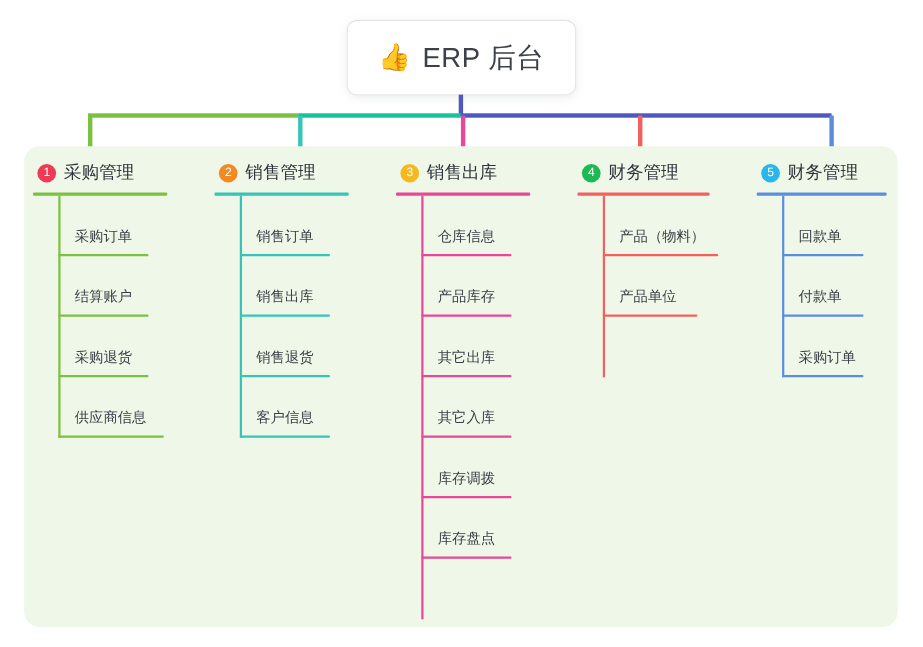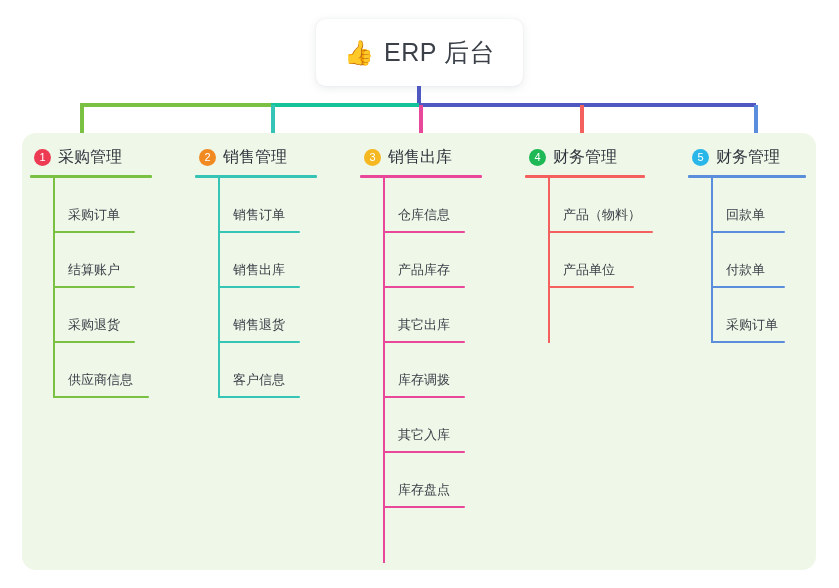--- a/index.html
+++ b/index.html
@@ -171,25 +171,25 @@
           </div>
           <div class="item">
             <div class="item-label">产品库存</div>
             <div class="item-rule" style="width: 82px; background: rgb(233, 71, 154);"></div>
           </div>
           <div class="item">
             <div class="item-label">其它出库</div>
             <div class="item-rule" style="width: 82px; background: rgb(233, 71, 154);"></div>
           </div>
           <div class="item">
+            <div class="item-label">其它入库</div>
+            <div class="item-rule" style="width: 82px; background: rgb(233, 71, 154);"></div>
+          </div>
+          <div class="item">
             <div class="item-label">库存调拨</div>
-            <div class="item-rule" style="width: 82px; background: rgb(233, 71, 154);"></div>
-          </div>
-          <div class="item">
-            <div class="item-label">其它入库</div>
             <div class="item-rule" style="width: 82px; background: rgb(233, 71, 154);"></div>
           </div>
           <div class="item">
             <div class="item-label">库存盘点</div>
             <div class="item-rule" style="width: 82px; background: rgb(233, 71, 154);"></div>
           </div>
         </div>
       </div>
       <div class="col" style="left: 525px; top: 144px; width: 165px;">
         <div class="col-head">

